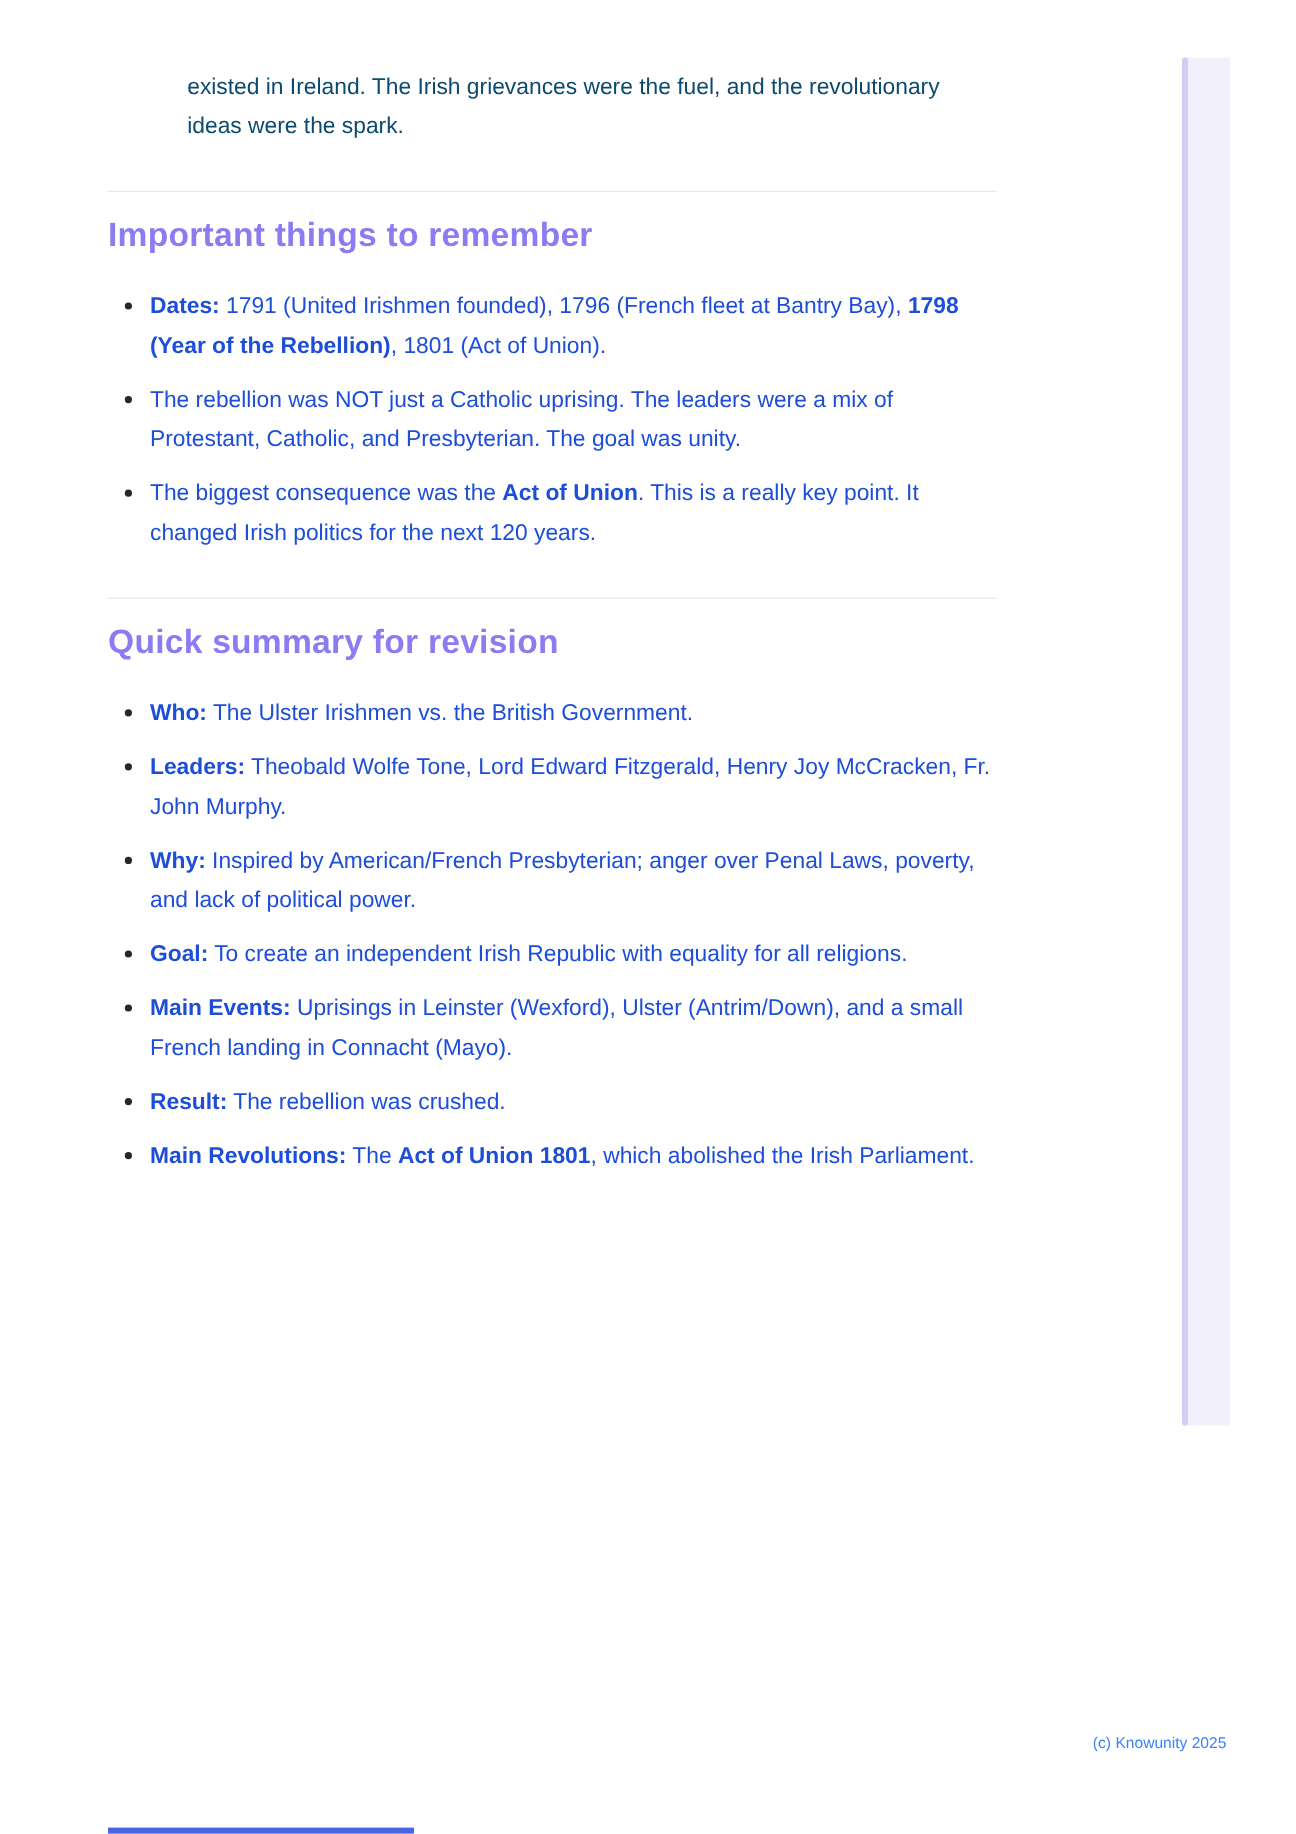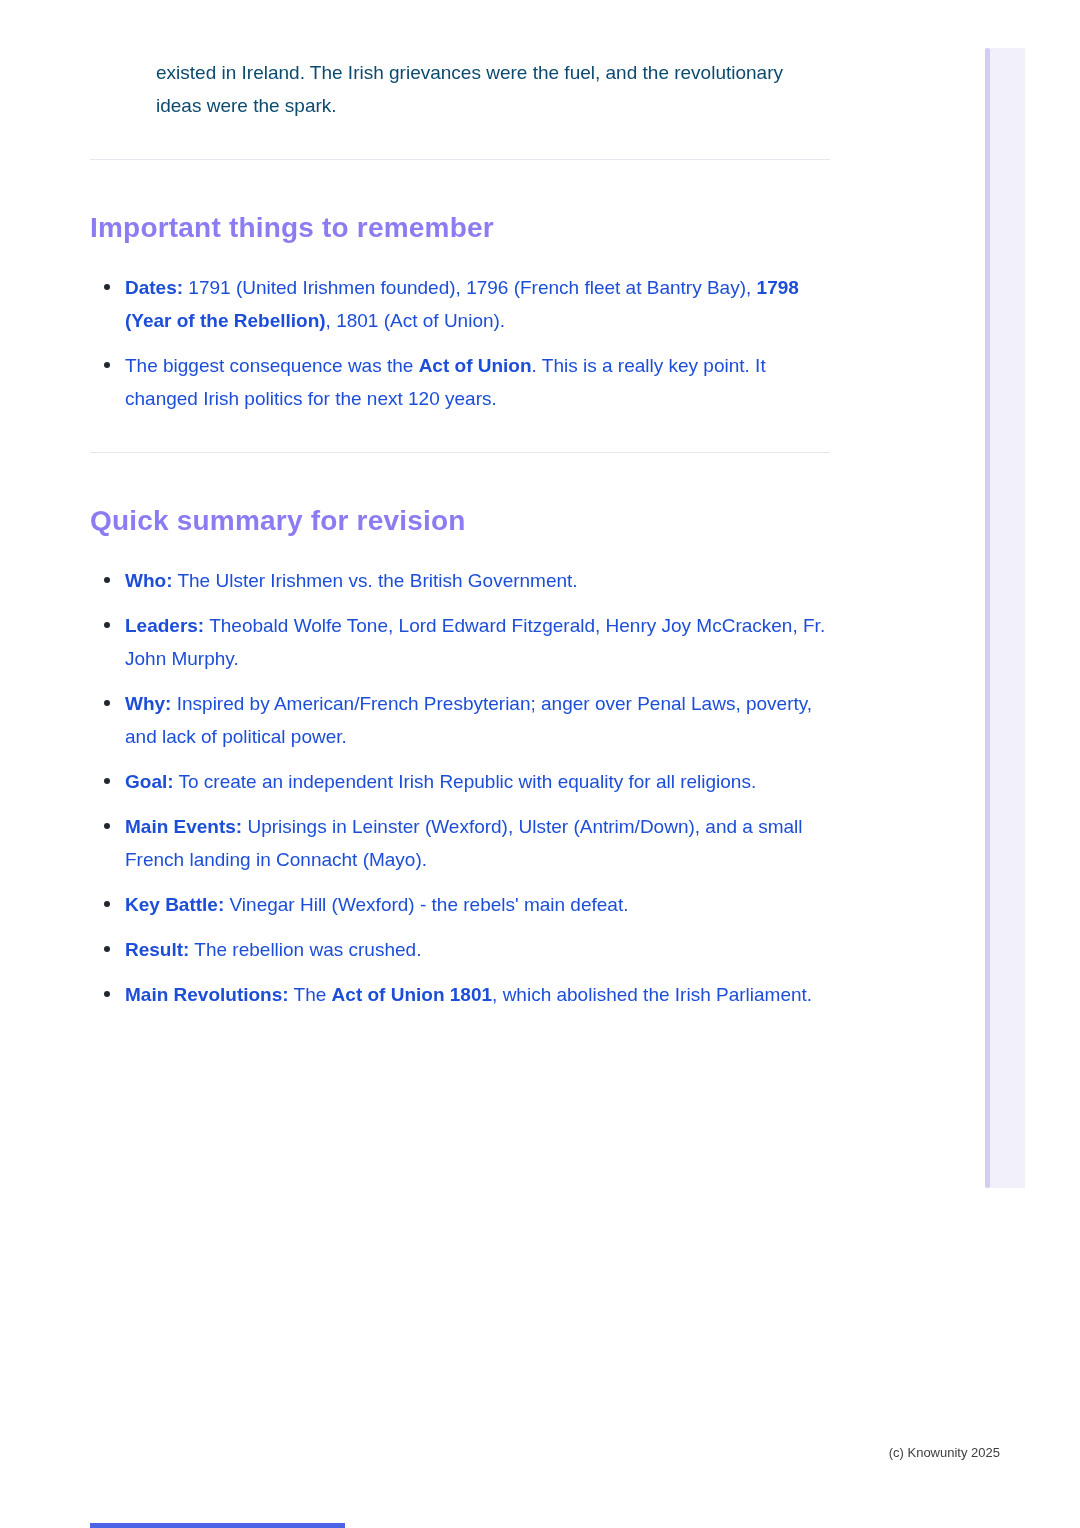--- a/index.html
+++ b/index.html
@@ -28,21 +28,21 @@
     line-height: 33px;
     color: #0c4a6e;
   }
   .section-divider {
     border: none;
     border-top: 1px solid #e6e6ee;
     height: 0;
     margin-top: 37px;
   }
   .section-heading {
-    margin: 52px 0 27px 0;
+    margin: 20px 0 27px 0;
     font-size: 28px;
     font-weight: 700;
     letter-spacing: 0.2px;
     color: var(--heading, #8b7cf1);
   }
   .bullet-list {
     list-style: none;
     margin: 0;
     padding: 0;
   }
@@ -60,24 +60,24 @@
     left: 14px;
     top: 13px;
     width: 6px;
     height: 6px;
     border-radius: 50%;
     background: #23272f;
   }
   .bullet-item strong { font-weight: 700; }
   .footer {
     position: absolute;
-    right: 80px;
+    right: 58px;
     bottom: 68px;
     font-size: 13px;
-    color: #404040;
+    color: #3b82f6;
   }
   .scroll-rail {
     position: absolute;
     top: 48px;
     right: 55px;
     width: 40px;
     height: 1140px;
     background: var(--rail, #f2f1fb);
   }
   .scroll-thumb {
@@ -104,31 +104,31 @@
 <div class="page">
 
   <div class="content">
     <p class="intro">existed in Ireland. The Irish grievances were the fuel, and the revolutionary ideas were the spark.</p>
 
     <div id="sections-root">
         <div class="section-divider"></div>
         <h2 class="section-heading">Important things to remember</h2>
         <ul class="bullet-list">
           <li class="bullet-item"><strong>Dates:</strong><span> 1791 (United Irishmen founded), 1796 (French fleet at Bantry Bay), </span><strong>1798 (Year of the Rebellion)</strong><span>, 1801 (Act of Union).</span></li>
+          <li class="bullet-item"><span>The rebellion was NOT just a Catholic uprising. The leaders were a mix of Protestant, Catholic, and Presbyterian. The goal was unity.</span></li>
           <li class="bullet-item"><span>The biggest consequence was the </span><strong>Act of Union</strong><span>. This is a really key point. It changed Irish politics for the next 120 years.</span></li>
         </ul>
         <div class="section-divider"></div>
         <h2 class="section-heading">Quick summary for revision</h2>
         <ul class="bullet-list">
           <li class="bullet-item"><strong>Who:</strong><span> The Ulster Irishmen vs. the British Government.</span></li>
           <li class="bullet-item"><strong>Leaders:</strong><span> Theobald Wolfe Tone, Lord Edward Fitzgerald, Henry Joy McCracken, Fr. John Murphy.</span></li>
           <li class="bullet-item"><strong>Why:</strong><span> Inspired by American/French Presbyterian; anger over Penal Laws, poverty, and lack of political power.</span></li>
           <li class="bullet-item"><strong>Goal:</strong><span> To create an independent Irish Republic with equality for all religions.</span></li>
           <li class="bullet-item"><strong>Main Events:</strong><span> Uprisings in Leinster (Wexford), Ulster (Antrim/Down), and a small French landing in Connacht (Mayo).</span></li>
-          <li class="bullet-item"><strong>Key Battle:</strong><span> Vinegar Hill (Wexford) - the rebels' main defeat.</span></li>
           <li class="bullet-item"><strong>Result:</strong><span> The rebellion was crushed.</span></li>
           <li class="bullet-item"><strong>Main Revolutions:</strong><span> The </span><strong>Act of Union 1801</strong><span>, which abolished the Irish Parliament.</span></li>
         </ul>
       </div>
   </div>
 
   <div class="footer">(c) Knowunity 2025</div>
 
   <div class="scroll-rail">
     <div class="scroll-thumb"></div>

